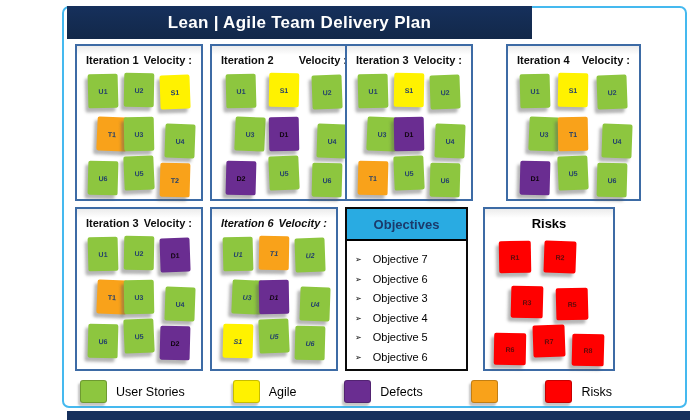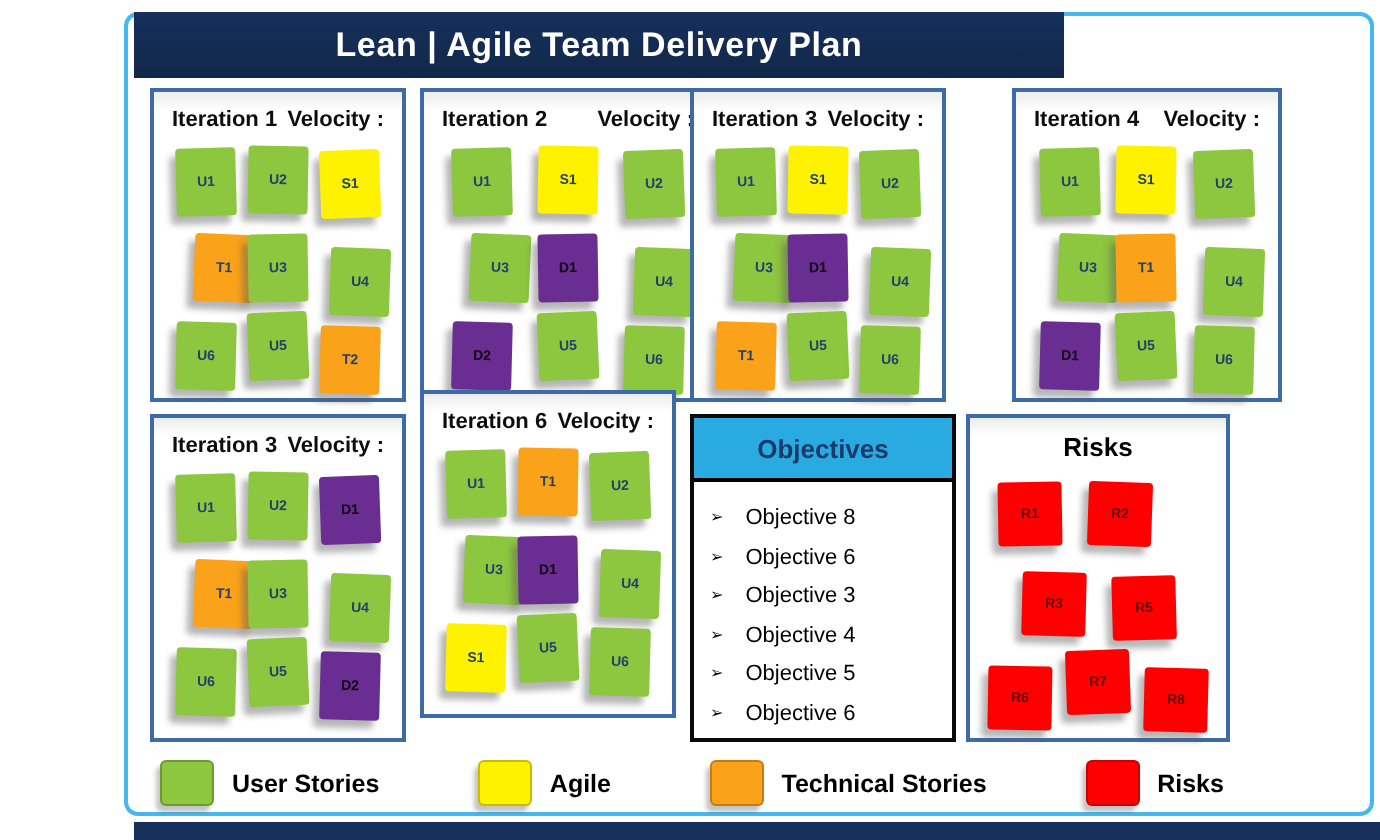--- a/index.html
+++ b/index.html
@@ -13,22 +13,22 @@
              display:flex;align-items:center;justify-content:center;border-radius:0;}
   .title-text{color:#fff;font-size:17px;font-weight:bold;letter-spacing:.3px;}
 
   .panel{position:absolute;box-sizing:border-box;background:linear-gradient(180deg,#ececec 0,#fff 9px);
          border:2px solid var(--panel_border);}
   .slot0{left:75px;top:44px;width:128px;height:157px;}
   .slot1{left:210px;top:44px;width:148px;height:157px;}
   .slot2{left:345px;top:44px;width:128px;height:157px;}
   .slot3{left:506px;top:44px;width:135px;height:157px;}
   .slot4{left:75px;top:207px;width:128px;height:164px;}
-  .slot5{left:210px;top:195px;width:128px;height:164px;}
-  .slot6{left:345px;top:207px;width:133px;height:164px;border-color:#0a0a0a;background:#fff;}
+  .slot5{left:210px;top:207px;width:128px;height:164px;font-style:italic;}
+  .slot6{left:345px;top:207px;width:123px;height:164px;border-color:#0a0a0a;background:#fff;}
   .slot7{left:483px;top:207px;width:132px;height:164px;}
 
   .panel-head{display:flex;justify-content:space-between;padding:8px 9px 3px;
               font-size:11px;font-weight:bold;color:#0d0d0d;}
   .notes{display:grid;grid-template-columns:repeat(3,1fr);row-gap:9px;
          padding:5px 8px 0;justify-items:center;}
 
   .note{width:30px;height:34px;border-radius:2px;display:flex;align-items:center;justify-content:center;
         font-size:7px;font-weight:bold;color:#23406b;
         box-shadow:-3px 4px 3px rgba(90,90,90,.45);}
@@ -67,21 +67,21 @@
   .r0 .note:nth-child(1){transform:rotate(-1deg);}
   .r0 .note:nth-child(2){transform:rotate(2deg);}
   .r1 .note:nth-child(1){transform:rotate(1.5deg);}
   .r1 .note:nth-child(2){transform:rotate(-1.5deg) translateY(2px);}
   .r2 .note:nth-child(1){transform:rotate(1deg) translateY(2px);}
   .r2 .note:nth-child(2){transform:translateY(-6px) rotate(-2deg);}
   .r2 .note:nth-child(3){transform:translateY(3px) rotate(1.5deg);}
 
   .legend{position:absolute;left:80px;top:380px;width:532px;
           display:flex;justify-content:space-between;align-items:center;}
-  .legend-item{display:flex;align-items:center;gap:9px;font-size:12.5px;font-weight:bold;color:#000;}
+  .legend-item{display:flex;align-items:center;gap:9px;font-size:12.5px;font-weight:normal;color:#000;}
   .swatch{width:25px;height:21px;border-radius:3px;border:1px solid rgba(0,0,0,.22);
           box-shadow:-2px 3px 2px rgba(90,90,90,.35);}
 
   .footer-bar{position:absolute;left:67px;top:411px;width:623px;height:9px;background:var(--navy);}
 </style>
 </head>
 <body>
 
 <div class="canvas">
   <div class="frame"></div>
@@ -300,21 +300,21 @@
   </div>
       </div>
   </section>
     <section class="panel slot6">
     <header class="obj-head">
       <span>Objectives</span>
     </header>
     <div class="obj-list">
         <div class="obj-item">
     <span class="obj-bullet">➢</span>
-    <span class="obj-text">Objective 8</span>
+    <span class="obj-text">Objective 7</span>
   </div>
         <div class="obj-item">
     <span class="obj-bullet">➢</span>
     <span class="obj-text">Objective 6</span>
   </div>
         <div class="obj-item">
     <span class="obj-bullet">➢</span>
     <span class="obj-text">Objective 3</span>
   </div>
         <div class="obj-item">
@@ -368,22 +368,25 @@
   <div class="legend">
       <div class="legend-item">
     <span class="swatch user-story"></span>
     <span class="legend-label">User Stories</span>
   </div>
       <div class="legend-item">
     <span class="swatch spike"></span>
     <span class="legend-label">Agile</span>
   </div>
       <div class="legend-item">
+    <span class="swatch defect"></span>
+    <span class="legend-label">Defects</span>
+  </div>
+      <div class="legend-item">
     <span class="swatch technical-story"></span>
-    <span class="legend-label">Technical Stories</span>
   </div>
       <div class="legend-item">
     <span class="swatch risk"></span>
     <span class="legend-label">Risks</span>
   </div>
     </div>
   <div class="footer-bar"></div>
 </div>
 
 </body></html>

